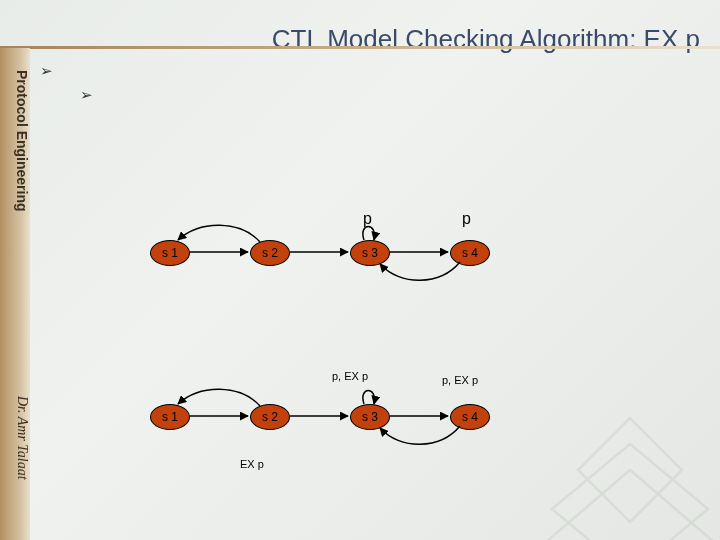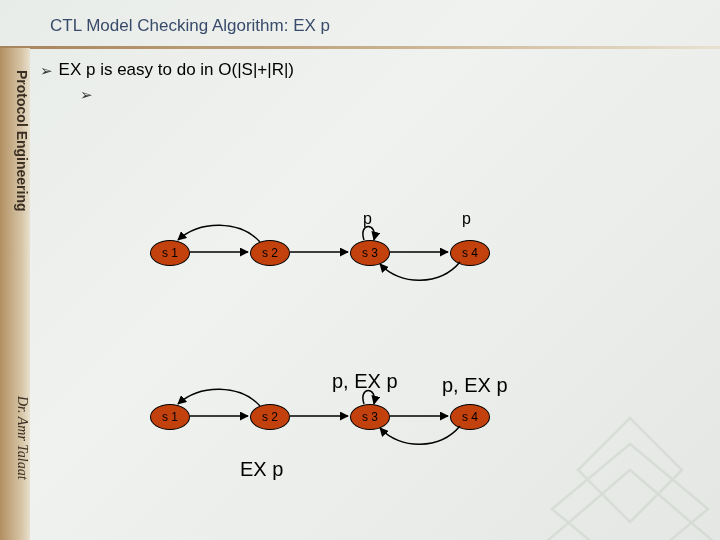--- a/index.html
+++ b/index.html
@@ -16,25 +16,26 @@
     position: absolute;
     right: -40px;
     bottom: -60px;
     width: 260px;
     height: 260px;
     opacity: 0.18;
     pointer-events: none;
   }
   .title {
     position: absolute;
-    top: 16px;
+    top: 24px;
     left: 50px;
     right: 20px;
-    font-size: 17px;
+    font-size: 26px;
     color: #394b6a;
+    text-align: right;
   }
   .topbar {
     position: absolute;
     left: 0;
     top: 46px;
     width: 100%;
     height: 3px;
     background: linear-gradient(to right, #a7835a 0%, #c6ad88 50%, #e8e0d0 100%);
   }
   .sidebar {
@@ -90,21 +91,21 @@
     height: 24px;
     border: 1.5px solid #000;
     border-radius: 50%;
     background: #c2410c;
     font-size: 12px;
     display: flex;
     align-items: center;
     justify-content: center;
   }
   .plabel { position: absolute; font-size: 16px; }
-  .explabel { position:absolute; font-size:20px; }
+  .explabel { position:absolute; font-size:11px; }
   svg.arrows { position: absolute; left:0; top:0; overflow: visible; pointer-events:none; }
 </style>
 </head>
 <body>
 
 <div class="bg-decor">
   <svg viewBox="0 0 200 200" width="260" height="260">
     <g fill="none" stroke="#9aa79a" stroke-width="2">
       <polygon points="60,100 100,60 140,100 100,140"></polygon>
       <polygon points="40,130 100,80 160,130 100,180"></polygon>
@@ -115,21 +116,20 @@
 
 <div class="title">CTL Model Checking Algorithm: EX p</div>
 <div class="topbar"></div>
 <div class="sidebar"></div>
 <div class="side-label-1">Protocol Engineering</div>
 <div class="side-label-2">Dr. Amr Talaat</div>
 
 <div class="content">
   <div class="bullet-row">
     <span class="arrow">➢</span>
-    <span>EX p is easy to do in O(|S|+|R|)</span>
   </div>
   <div class="bullet-row sub">
     <span class="arrow">➢</span>
   </div>
 </div>
 
 <div class="diagram">
 
   <div class="plabel" style="left:243px; top:20px;">p</div>
   <div class="plabel" style="left:342px; top:20px;">p</div>

